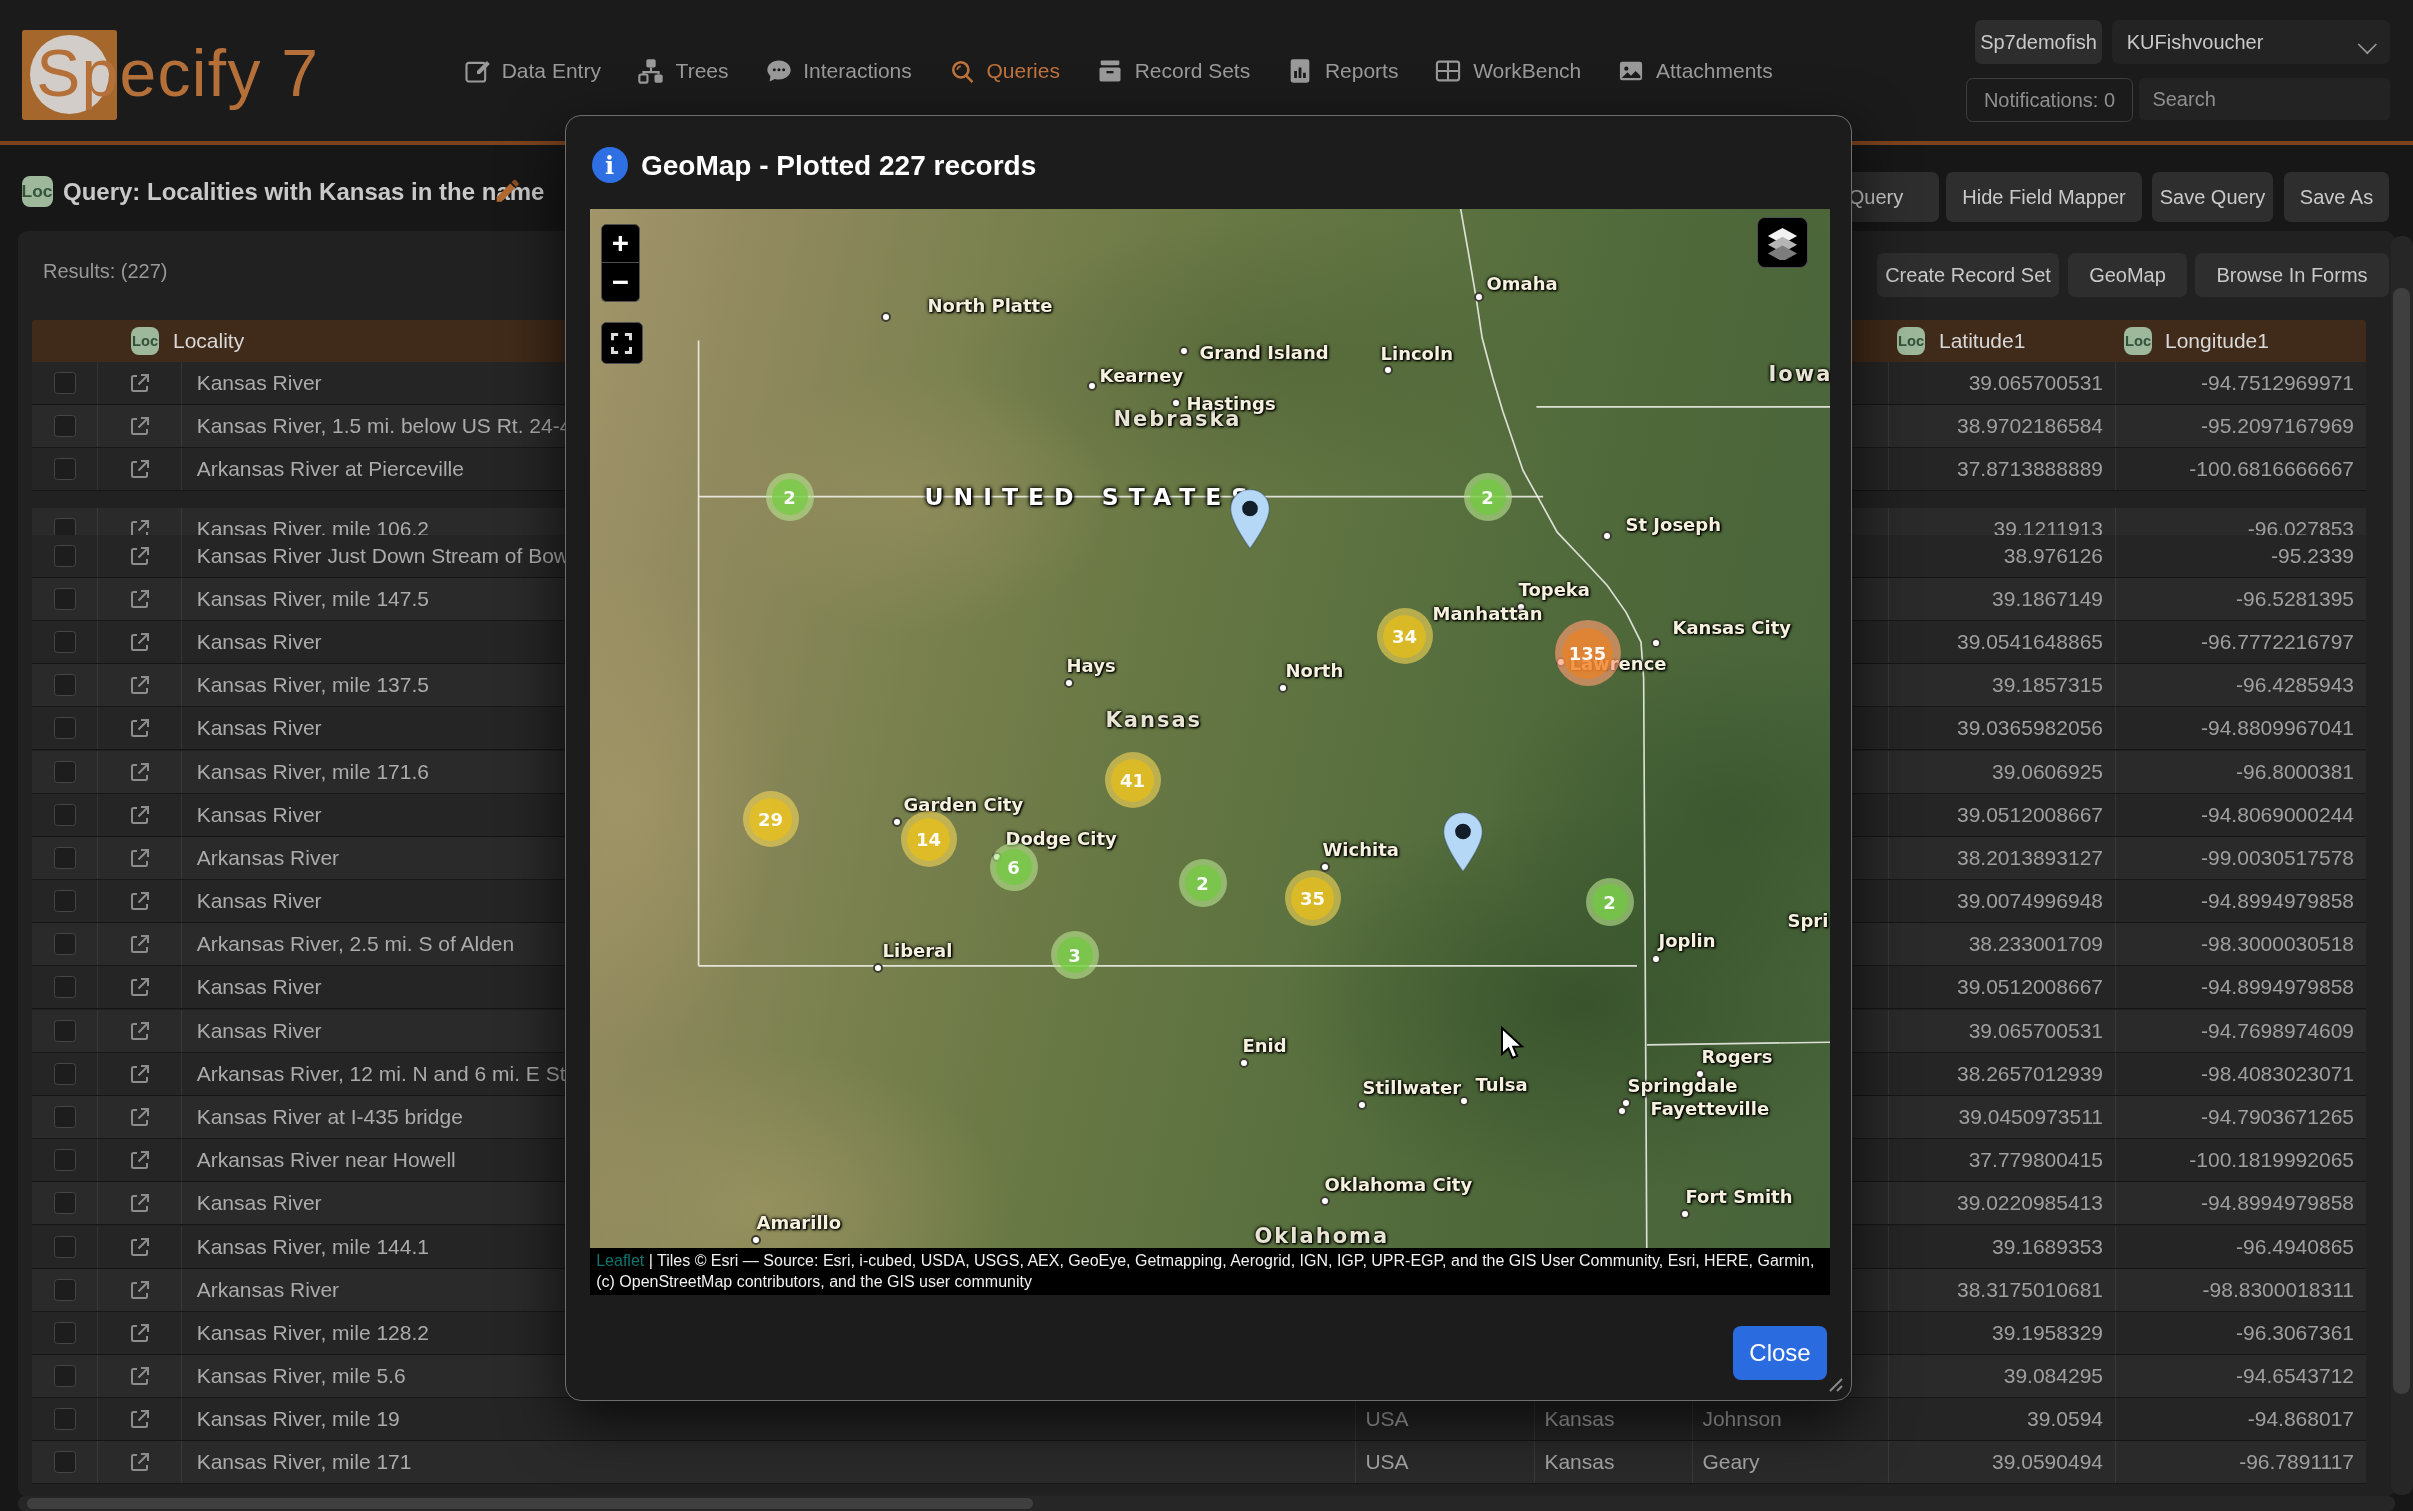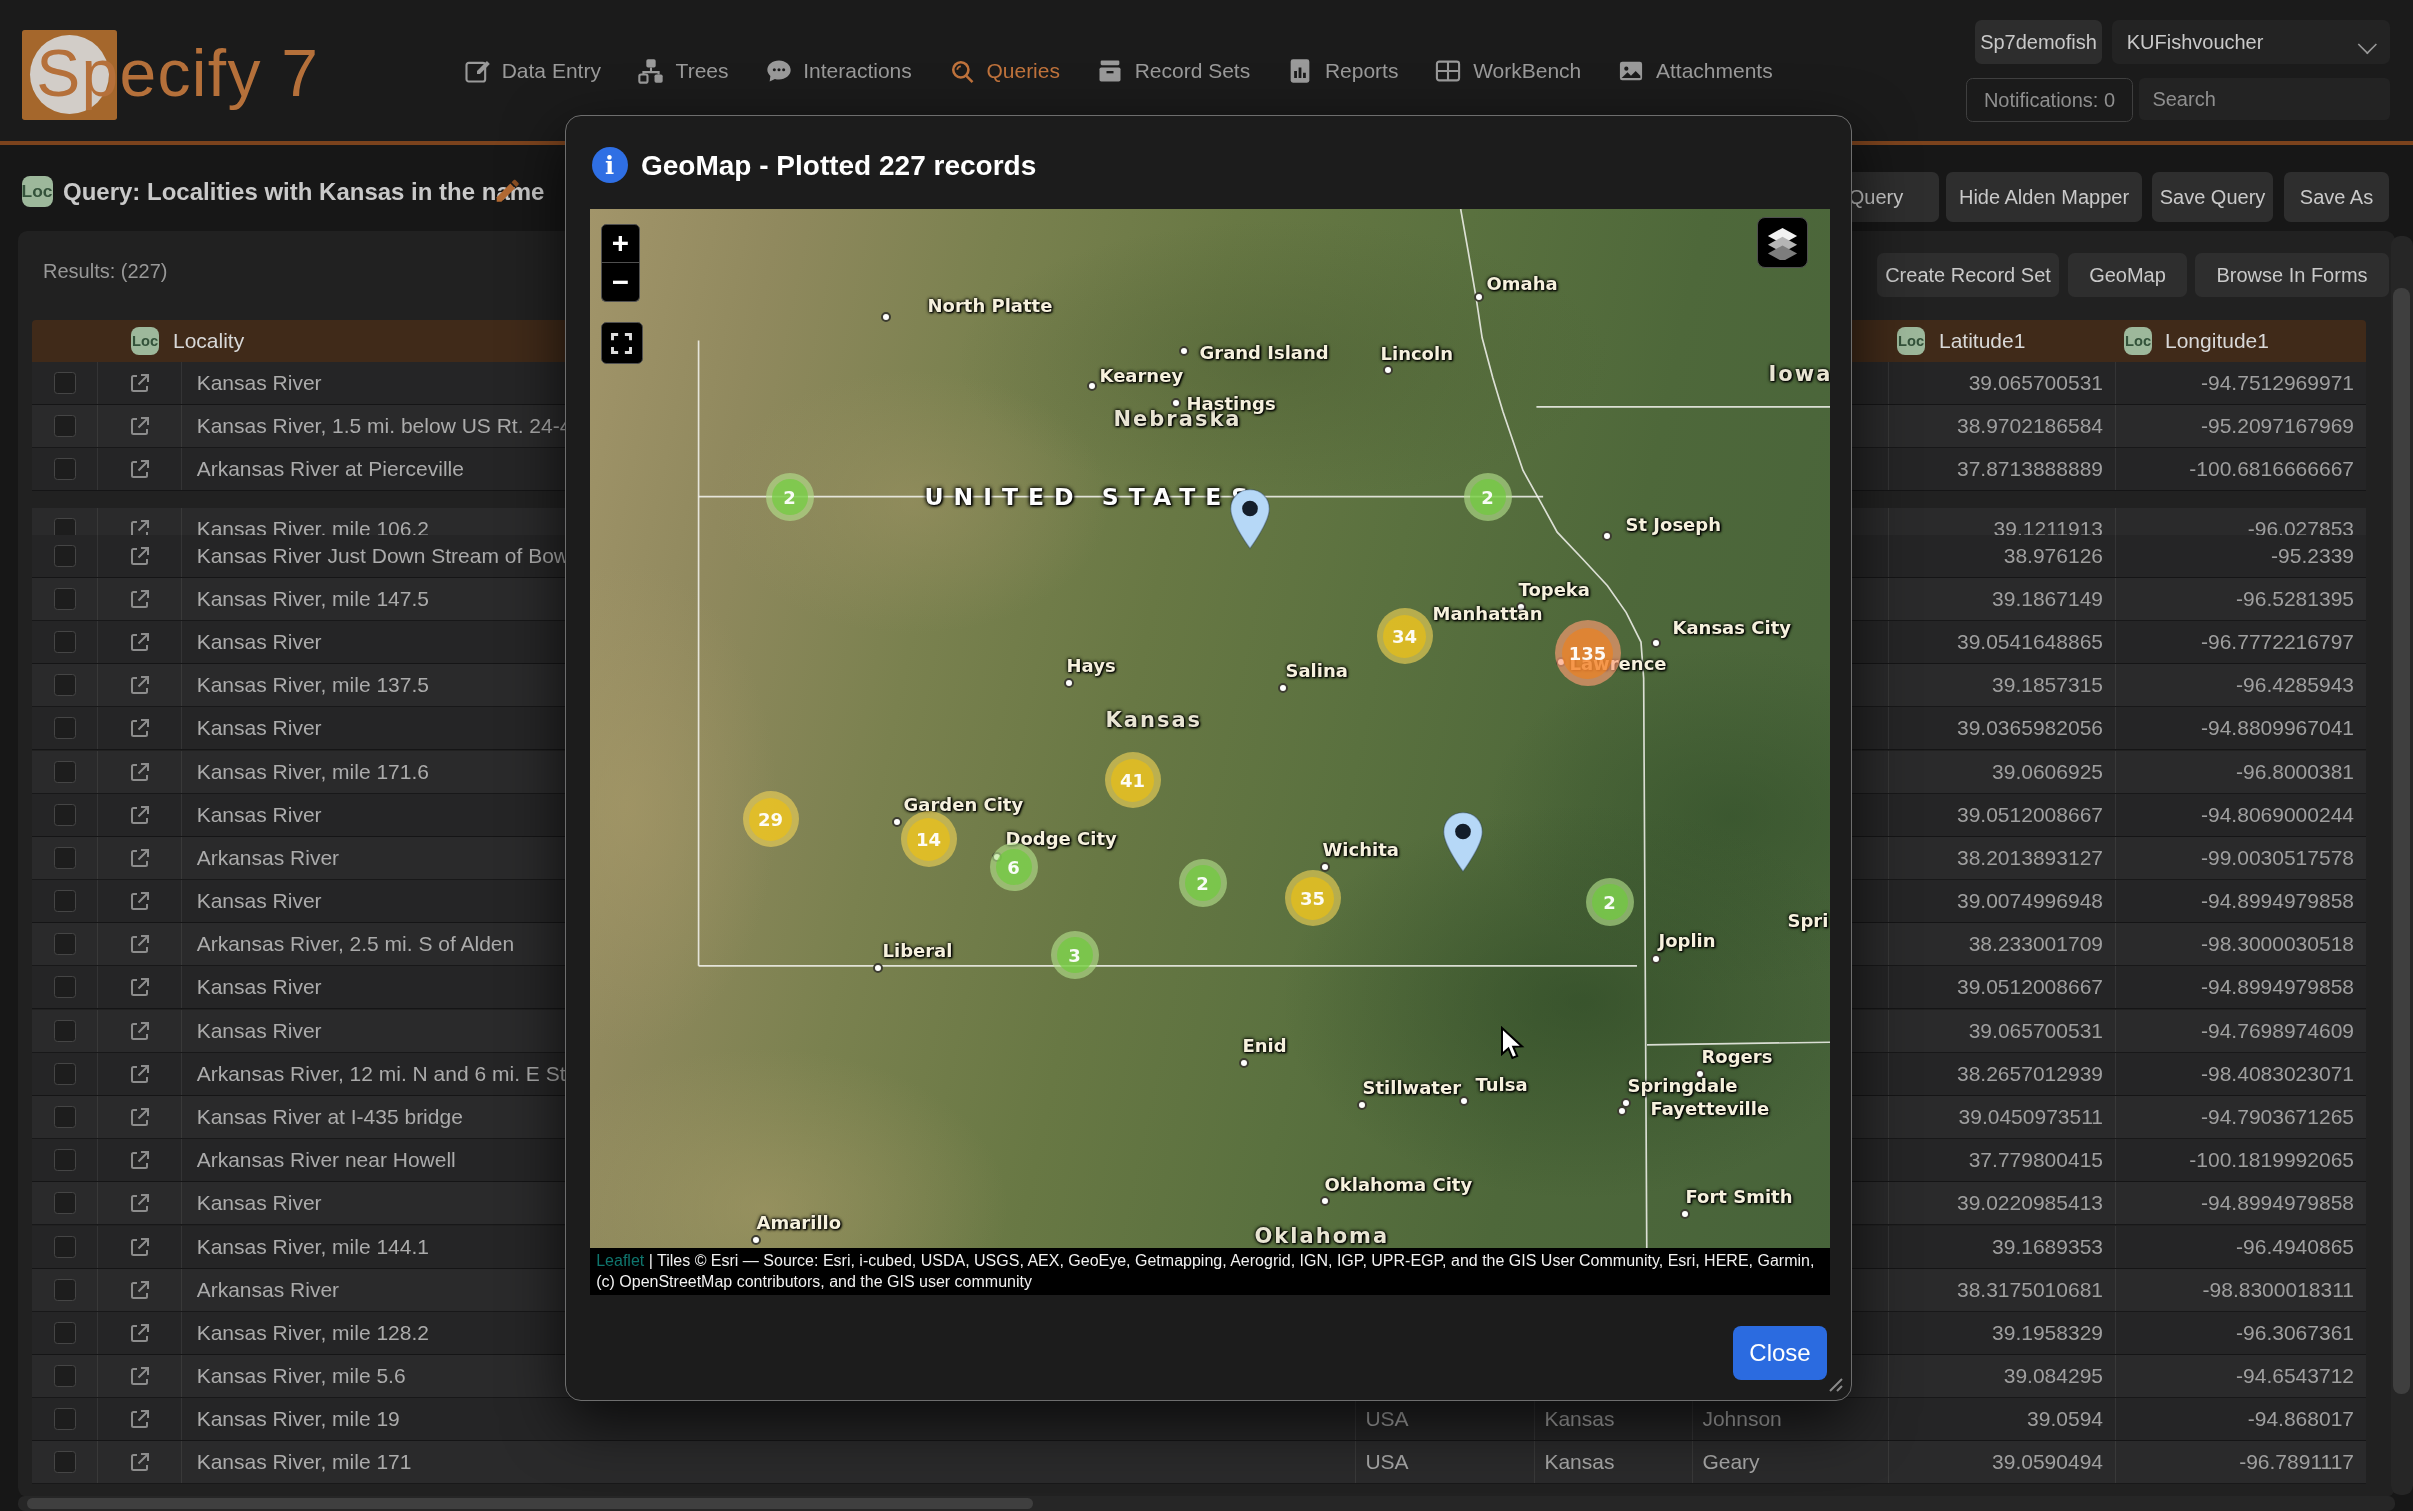--- a/index.html
+++ b/index.html
@@ -203,21 +203,21 @@
   <div class="nav-sep"></div>
 
   <span class="loc-badge q-badge">Loc</span>
   <div class="q-title">Query: Localities with Kansas in the name</div>
   <svg class="q-pencil" viewBox="0 0 24 24">
     <path d="M3 17.2V21h3.8L17.9 9.9l-3.8-3.8L3 17.2z" fill="#b36a33"></path>
     <path d="M20.7 7.1c.4-.4.4-1 0-1.4l-2.4-2.4c-.4-.4-1-.4-1.4 0l-1.8 1.8 3.8 3.8 1.8-1.8z" fill="#8a4e22"></path>
   </svg>
 
   <div class="toolbtn" style="left:1773px;top:172px;width:166px;height:50px;">Edit Query</div>
-  <div class="toolbtn" style="left:1946px;top:172px;width:196px;height:50px;">Hide Alden Mapper</div>
+  <div class="toolbtn" style="left:1946px;top:172px;width:196px;height:50px;">Hide Field Mapper</div>
   <div class="toolbtn" style="left:2152px;top:172px;width:121px;height:50px;">Save Query</div>
   <div class="toolbtn" style="left:2284px;top:172px;width:105px;height:50px;">Save As</div>
 
   <div class="panel"></div>
   <div class="results-label">Results: (227)</div>
 
   <div class="toolbtn" style="left:1877px;top:253px;width:182px;height:44px;">Create Record Set</div>
   <div class="toolbtn" style="left:2068px;top:253px;width:119px;height:44px;">GeoMap</div>
   <div class="toolbtn" style="left:2195px;top:253px;width:194px;height:44px;">Browse In Forms</div>
 
@@ -784,21 +784,21 @@
           <div class="city-dot" style="left: 1017px; top: 327px;"></div>
           <div class="city-label" style="left: 1083px; top: 408px;">Kansas City</div>
           <div class="city-dot" style="left: 1066px; top: 434px;"></div>
           <div class="city-label" style="left: 929px; top: 370px;">Topeka</div>
           <div class="city-dot" style="left: 931px; top: 398px;"></div>
           <div class="city-label" style="left: 843px; top: 394px;">Manhattan</div>
           <div class="city-label" style="left: 980px; top: 444px;">Lawrence</div>
           <div class="city-dot" style="left: 971px; top: 453px;"></div>
           <div class="city-label" style="left: 477px; top: 446px;">Hays</div>
           <div class="city-dot" style="left: 479px; top: 474px;"></div>
-          <div class="city-label" style="left: 696px; top: 451px;">Salina</div>
+          <div class="city-label" style="left: 696px; top: 451px;">North</div>
           <div class="city-dot" style="left: 693px; top: 479px;"></div>
           <div class="city-label" style="left: 733px; top: 630px;">Wichita</div>
           <div class="city-dot" style="left: 735px; top: 658px;"></div>
           <div class="city-label" style="left: 314px; top: 585px;">Garden City</div>
           <div class="city-dot" style="left: 307px; top: 613px;"></div>
           <div class="city-label" style="left: 416px; top: 619px;">Dodge City</div>
           <div class="city-dot" style="left: 407px; top: 648px;"></div>
           <div class="city-label" style="left: 293px; top: 731px;">Liberal</div>
           <div class="city-dot" style="left: 288px; top: 759px;"></div>
           <div class="city-label" style="left: 653px; top: 826px;">Enid</div>

